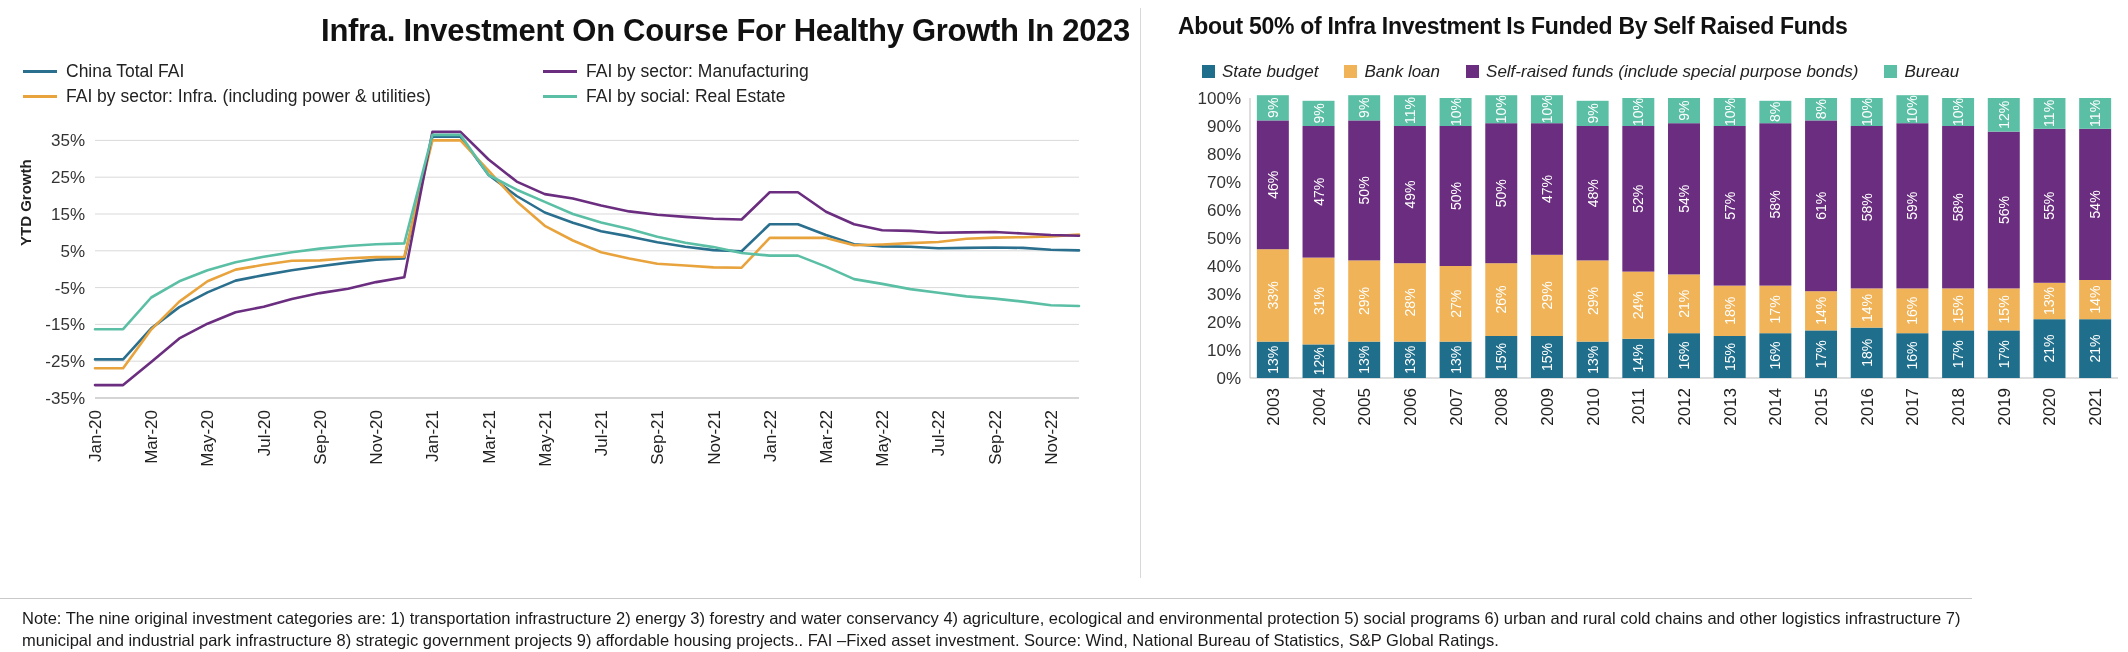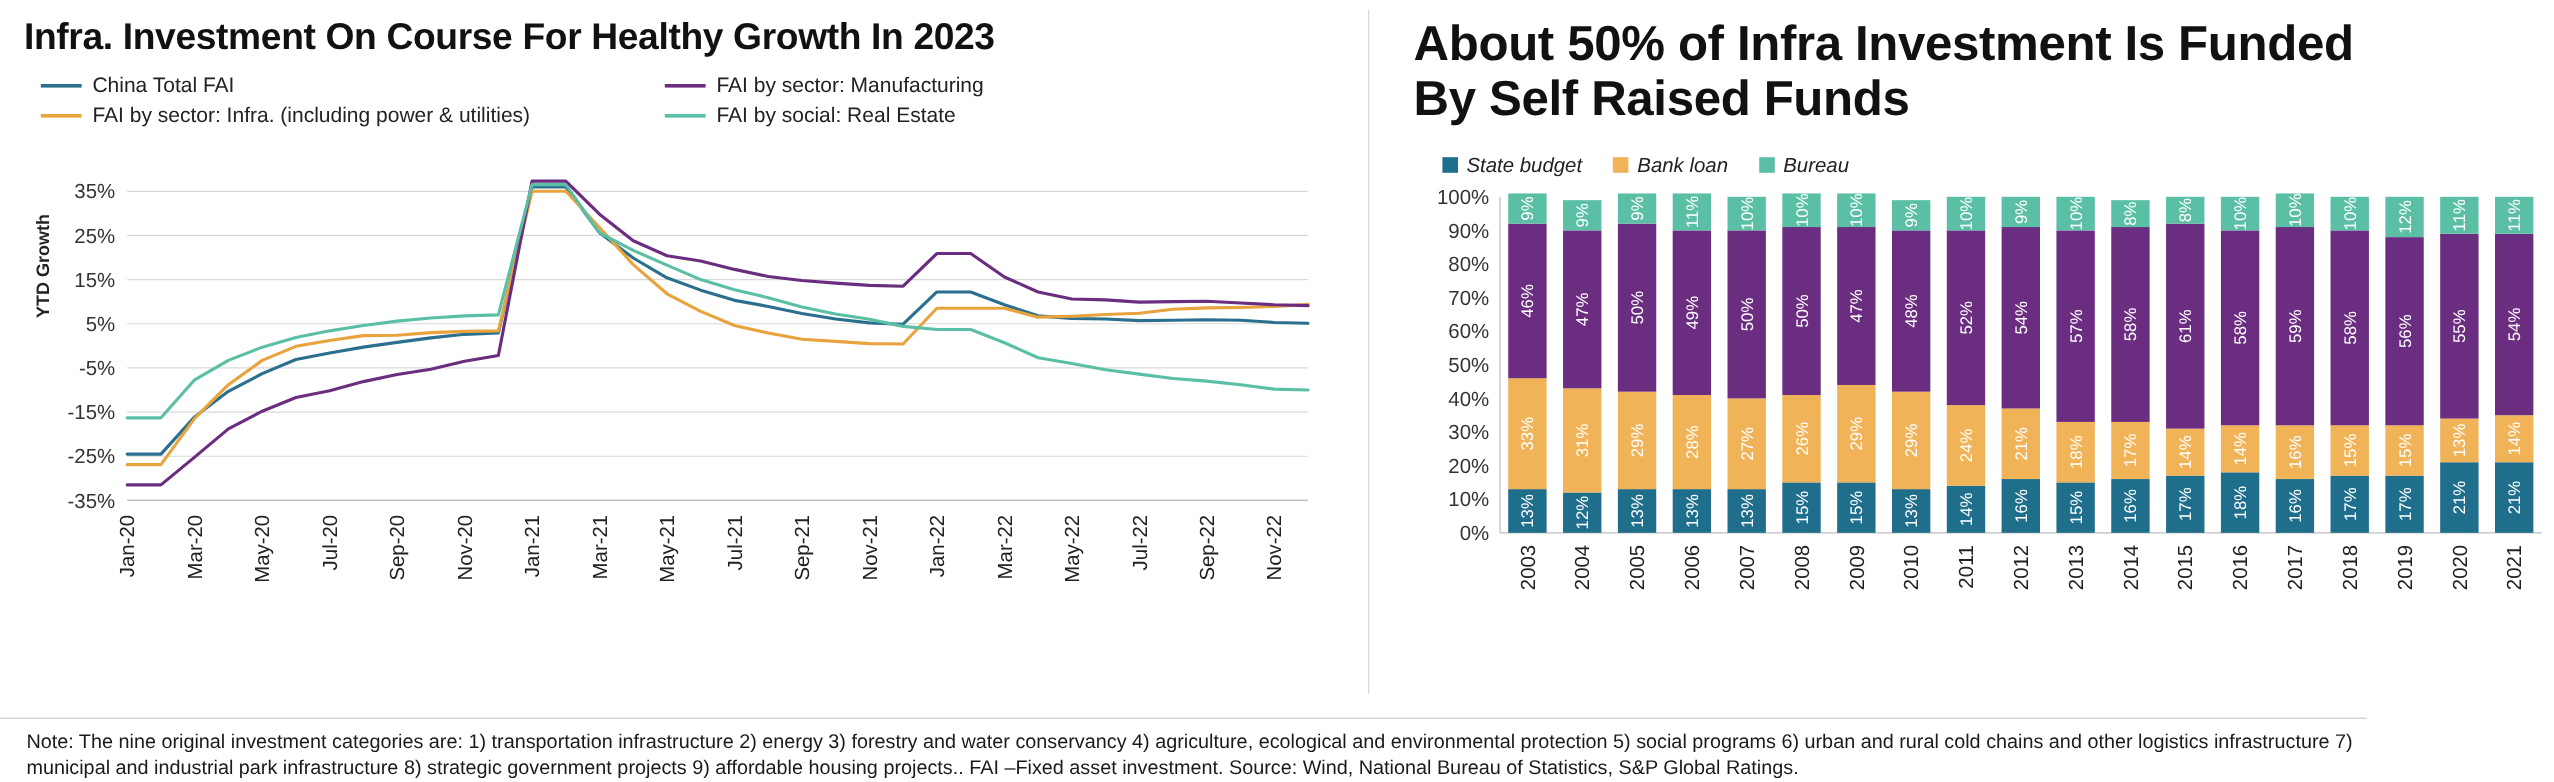--- a/index.html
+++ b/index.html
@@ -14,46 +14,47 @@
   .page {
     position: relative;
     width: 2128px; height: 652px;
   }
 
   
   .panel-left {
     position: absolute;
     left: 0; top: 0;
     width: 1148px; height: 588px;
-    padding: 14px 18px 0 20px;
+    padding: 14px 18px 0 9px;
+    text-align: right;
   }
   .title {
     font-size: 31px;
     font-weight: bold;
     letter-spacing: -0.3px;
     color: #111;
     margin: 0 0 6px 0;
     line-height: 1.12;
   }
   .title-right {
-    font-size: 41px;
+    font-size: 23px;
     font-weight: bold;
     letter-spacing: -0.3px;
     color: #111;
     margin: 0 0 22px 0;
     line-height: 1.12;
     max-width: 820px;
   }
 
   
   .legend-lines {
     display: grid;
     grid-template-columns: 520px auto;
     row-gap: 4px;
-    margin: 12px 0 20px 14px;
+    margin: 12px 0 1px 14px;
     width: 1000px;
   }
   .legend-item {
     display: flex;
     align-items: center;
     font-size: 17.5px;
     color: #222;
   }
   .legend-swatch {
     width: 34px; height: 3px;
@@ -207,20 +208,24 @@
     <h1 class="title-right">About 50% of Infra Investment Is Funded By Self Raised Funds</h1>
 
     <div class="legend-stack">
       <div class="li">
         <span class="legend-box" style="background:#1f6e8c"></span>
         <span>State budget</span>
       </div>
       <div class="li">
         <span class="legend-box" style="background:#f0b357"></span>
         <span>Bank loan</span>
+      </div>
+      <div class="li">
+        <span class="legend-box" style="background:#6b2d7f"></span>
+        <span>Self-raised funds (include special purpose bonds)</span>
       </div>
       <div class="li">
         <span class="legend-box" style="background:#5bbfa5"></span>
         <span>Bureau</span>
       </div>
     </div>
 
     <div class="barchart-wrap">
       <svg id="barsvg" width="950" height="430" viewBox="0 0 950 430">
           <text x="63" y="296" text-anchor="end" font-size="17" fill="#333">0%</text>

